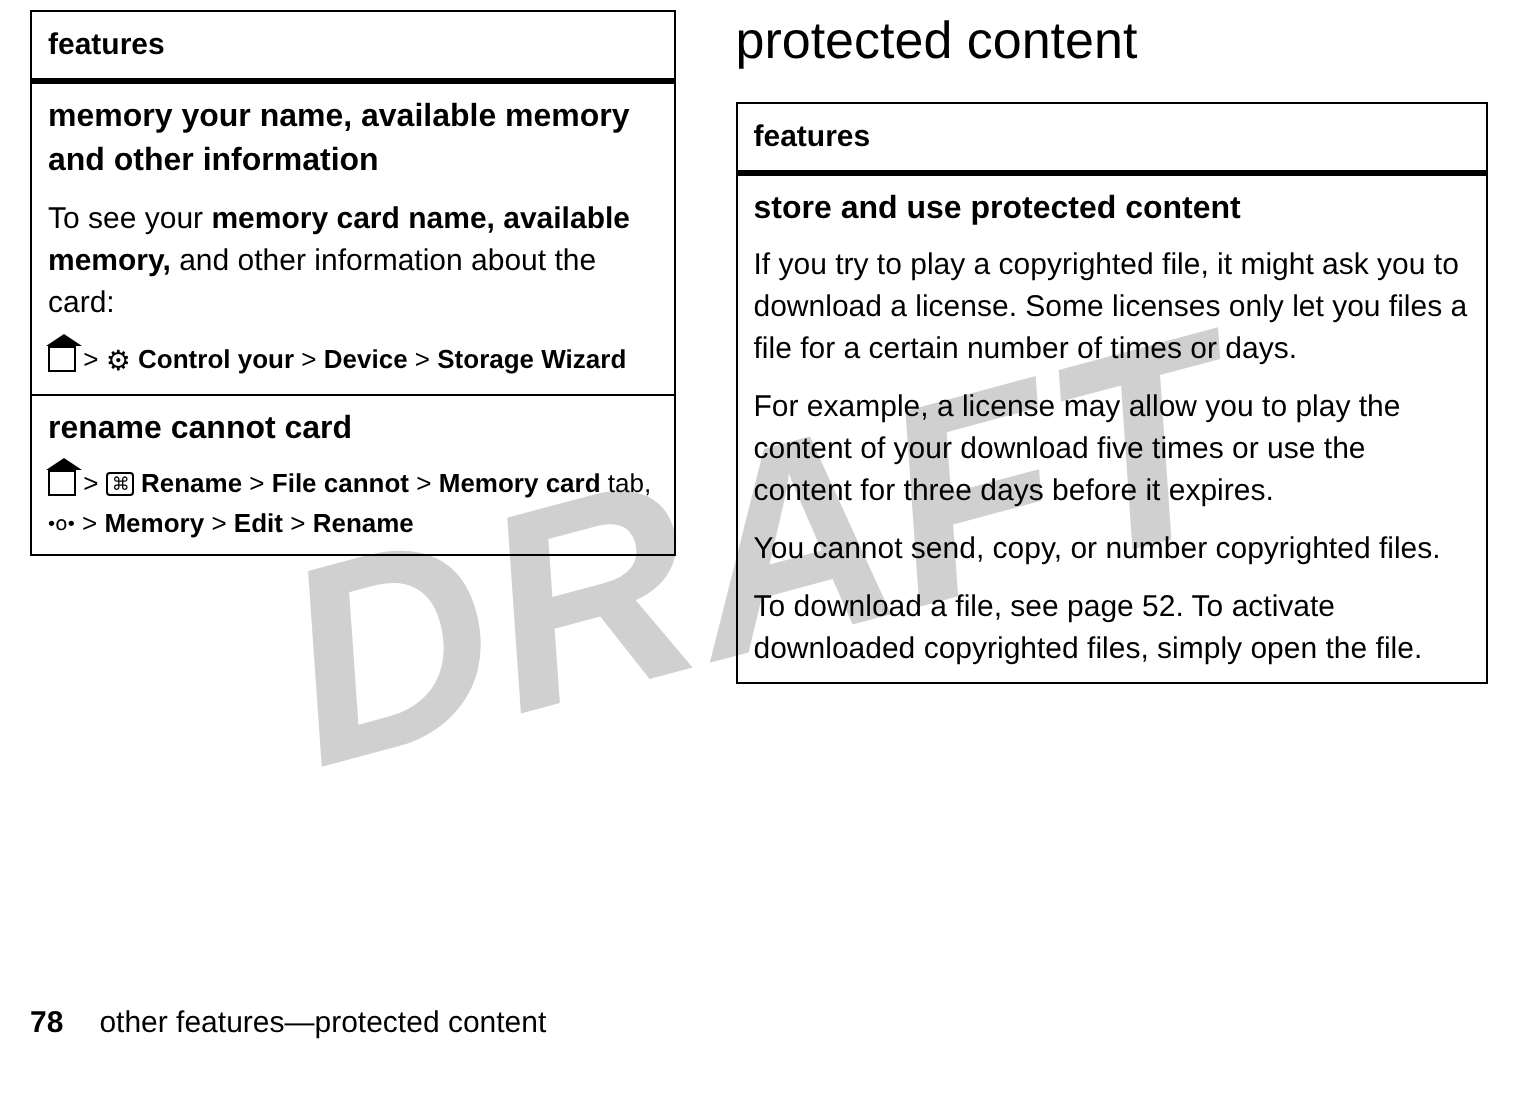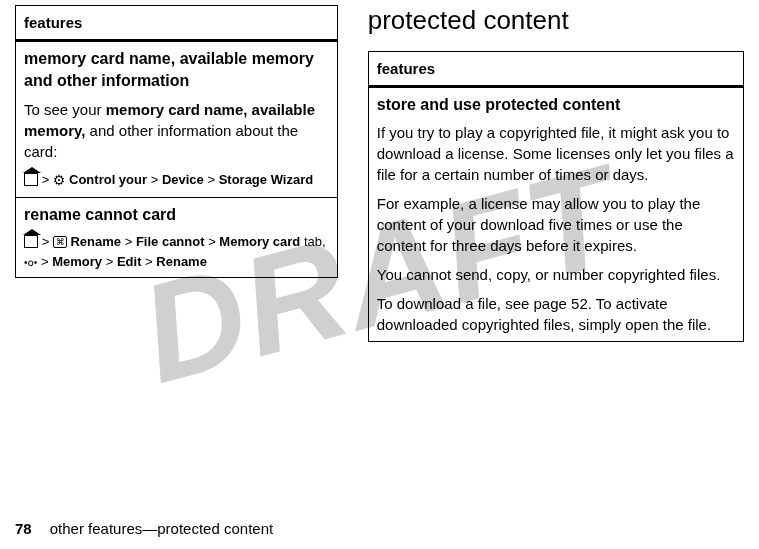--- a/index.html
+++ b/index.html
@@ -79,21 +79,21 @@
     }
     .path {
       font-size: 13px;
       line-height: 1.5;
     }
     .bold {
       font-weight: bold;
     }
     .footer {
       position: absolute;
-      bottom: 12px;
+      bottom: 29px;
       left: 15px;
       font-size: 15px;
     }
     .page-num {
       font-weight: bold;
       margin-right: 18px;
     }
     .icon-home {
       width: 14px;
       height: 13px;
@@ -148,21 +148,21 @@
 <div class="content">
 
   <div class="left-col">
     <table>
       <tbody>
           <tr>
         <th>features</th>
       </tr>
       <tr>
         <td>
-          <span class="cell-title">memory card name, available memory and other information</span>
+          <span class="cell-title">memory your name, available memory and other information</span>
           <p class="cell-body">
             <span>To see your </span><span class="bold">memory card name, available memory,</span><span> and other information about the card:</span>
           </p>
           <p class="path">
             <span class="icon-home"></span>
             <span>&gt;</span>
             <span class="icon-settings">⚙</span>
             <span class="bold">Control your</span>
             <span>&gt;</span>
             <span class="bold">Device</span>

